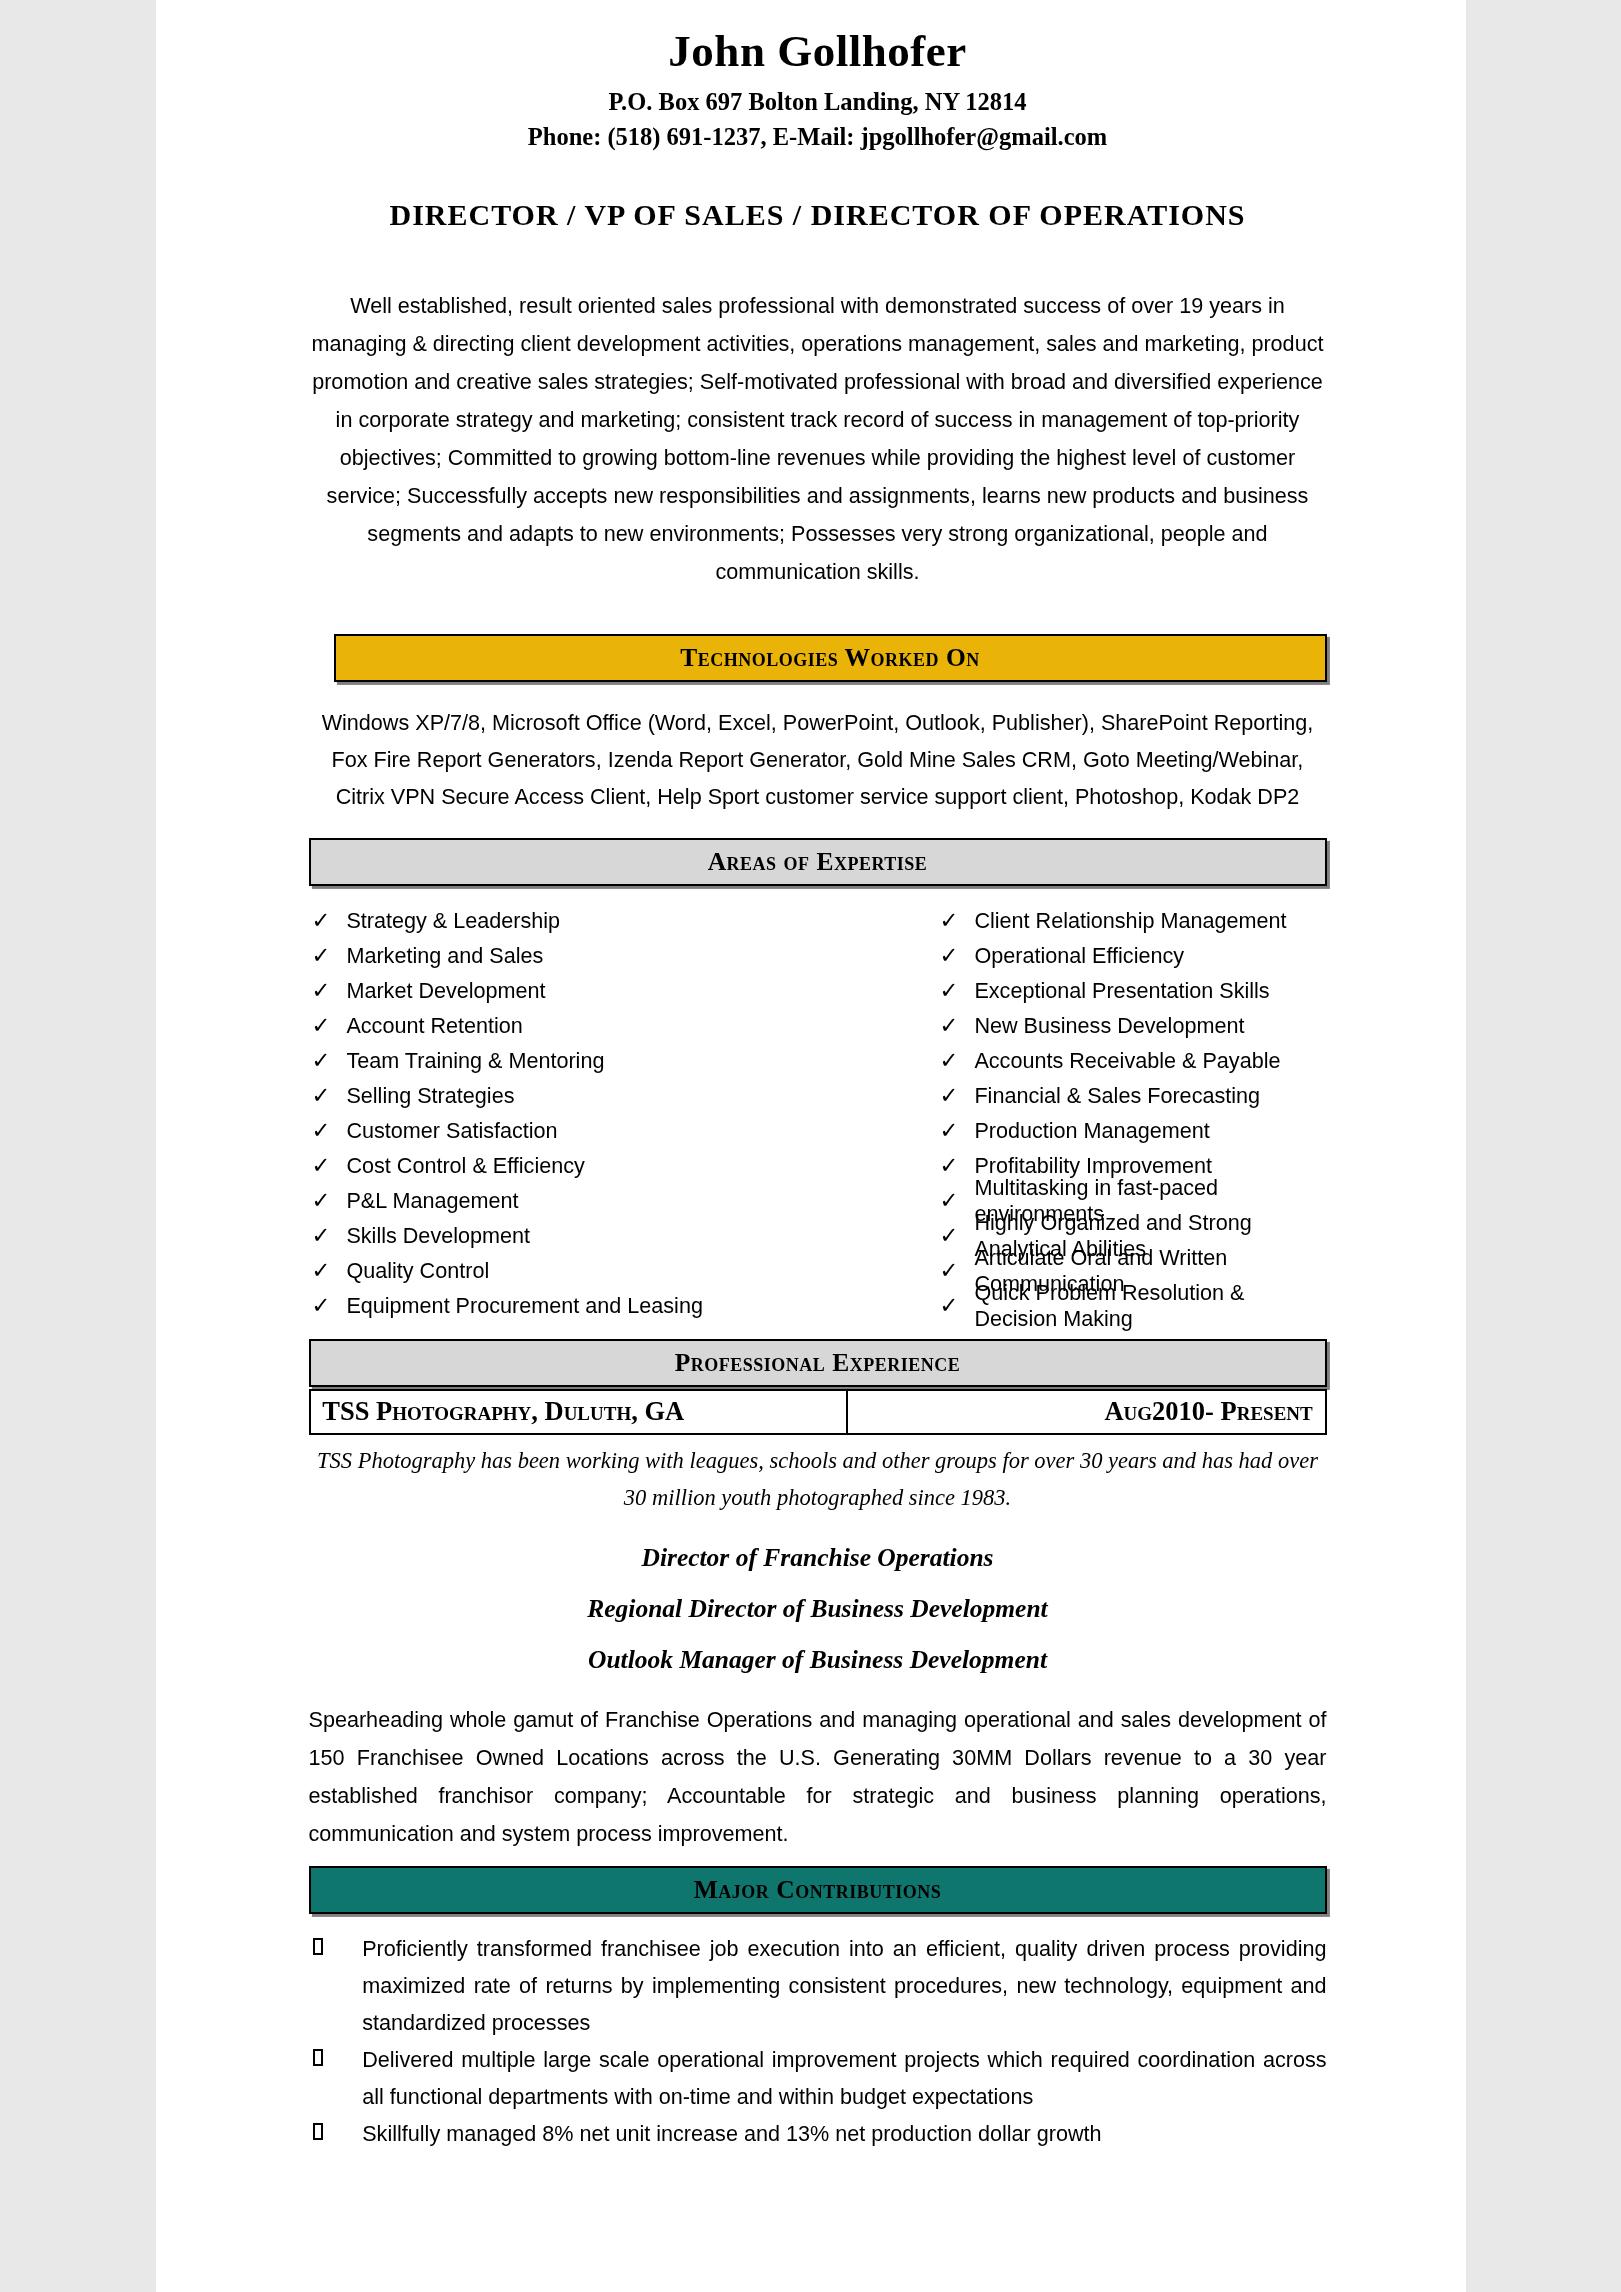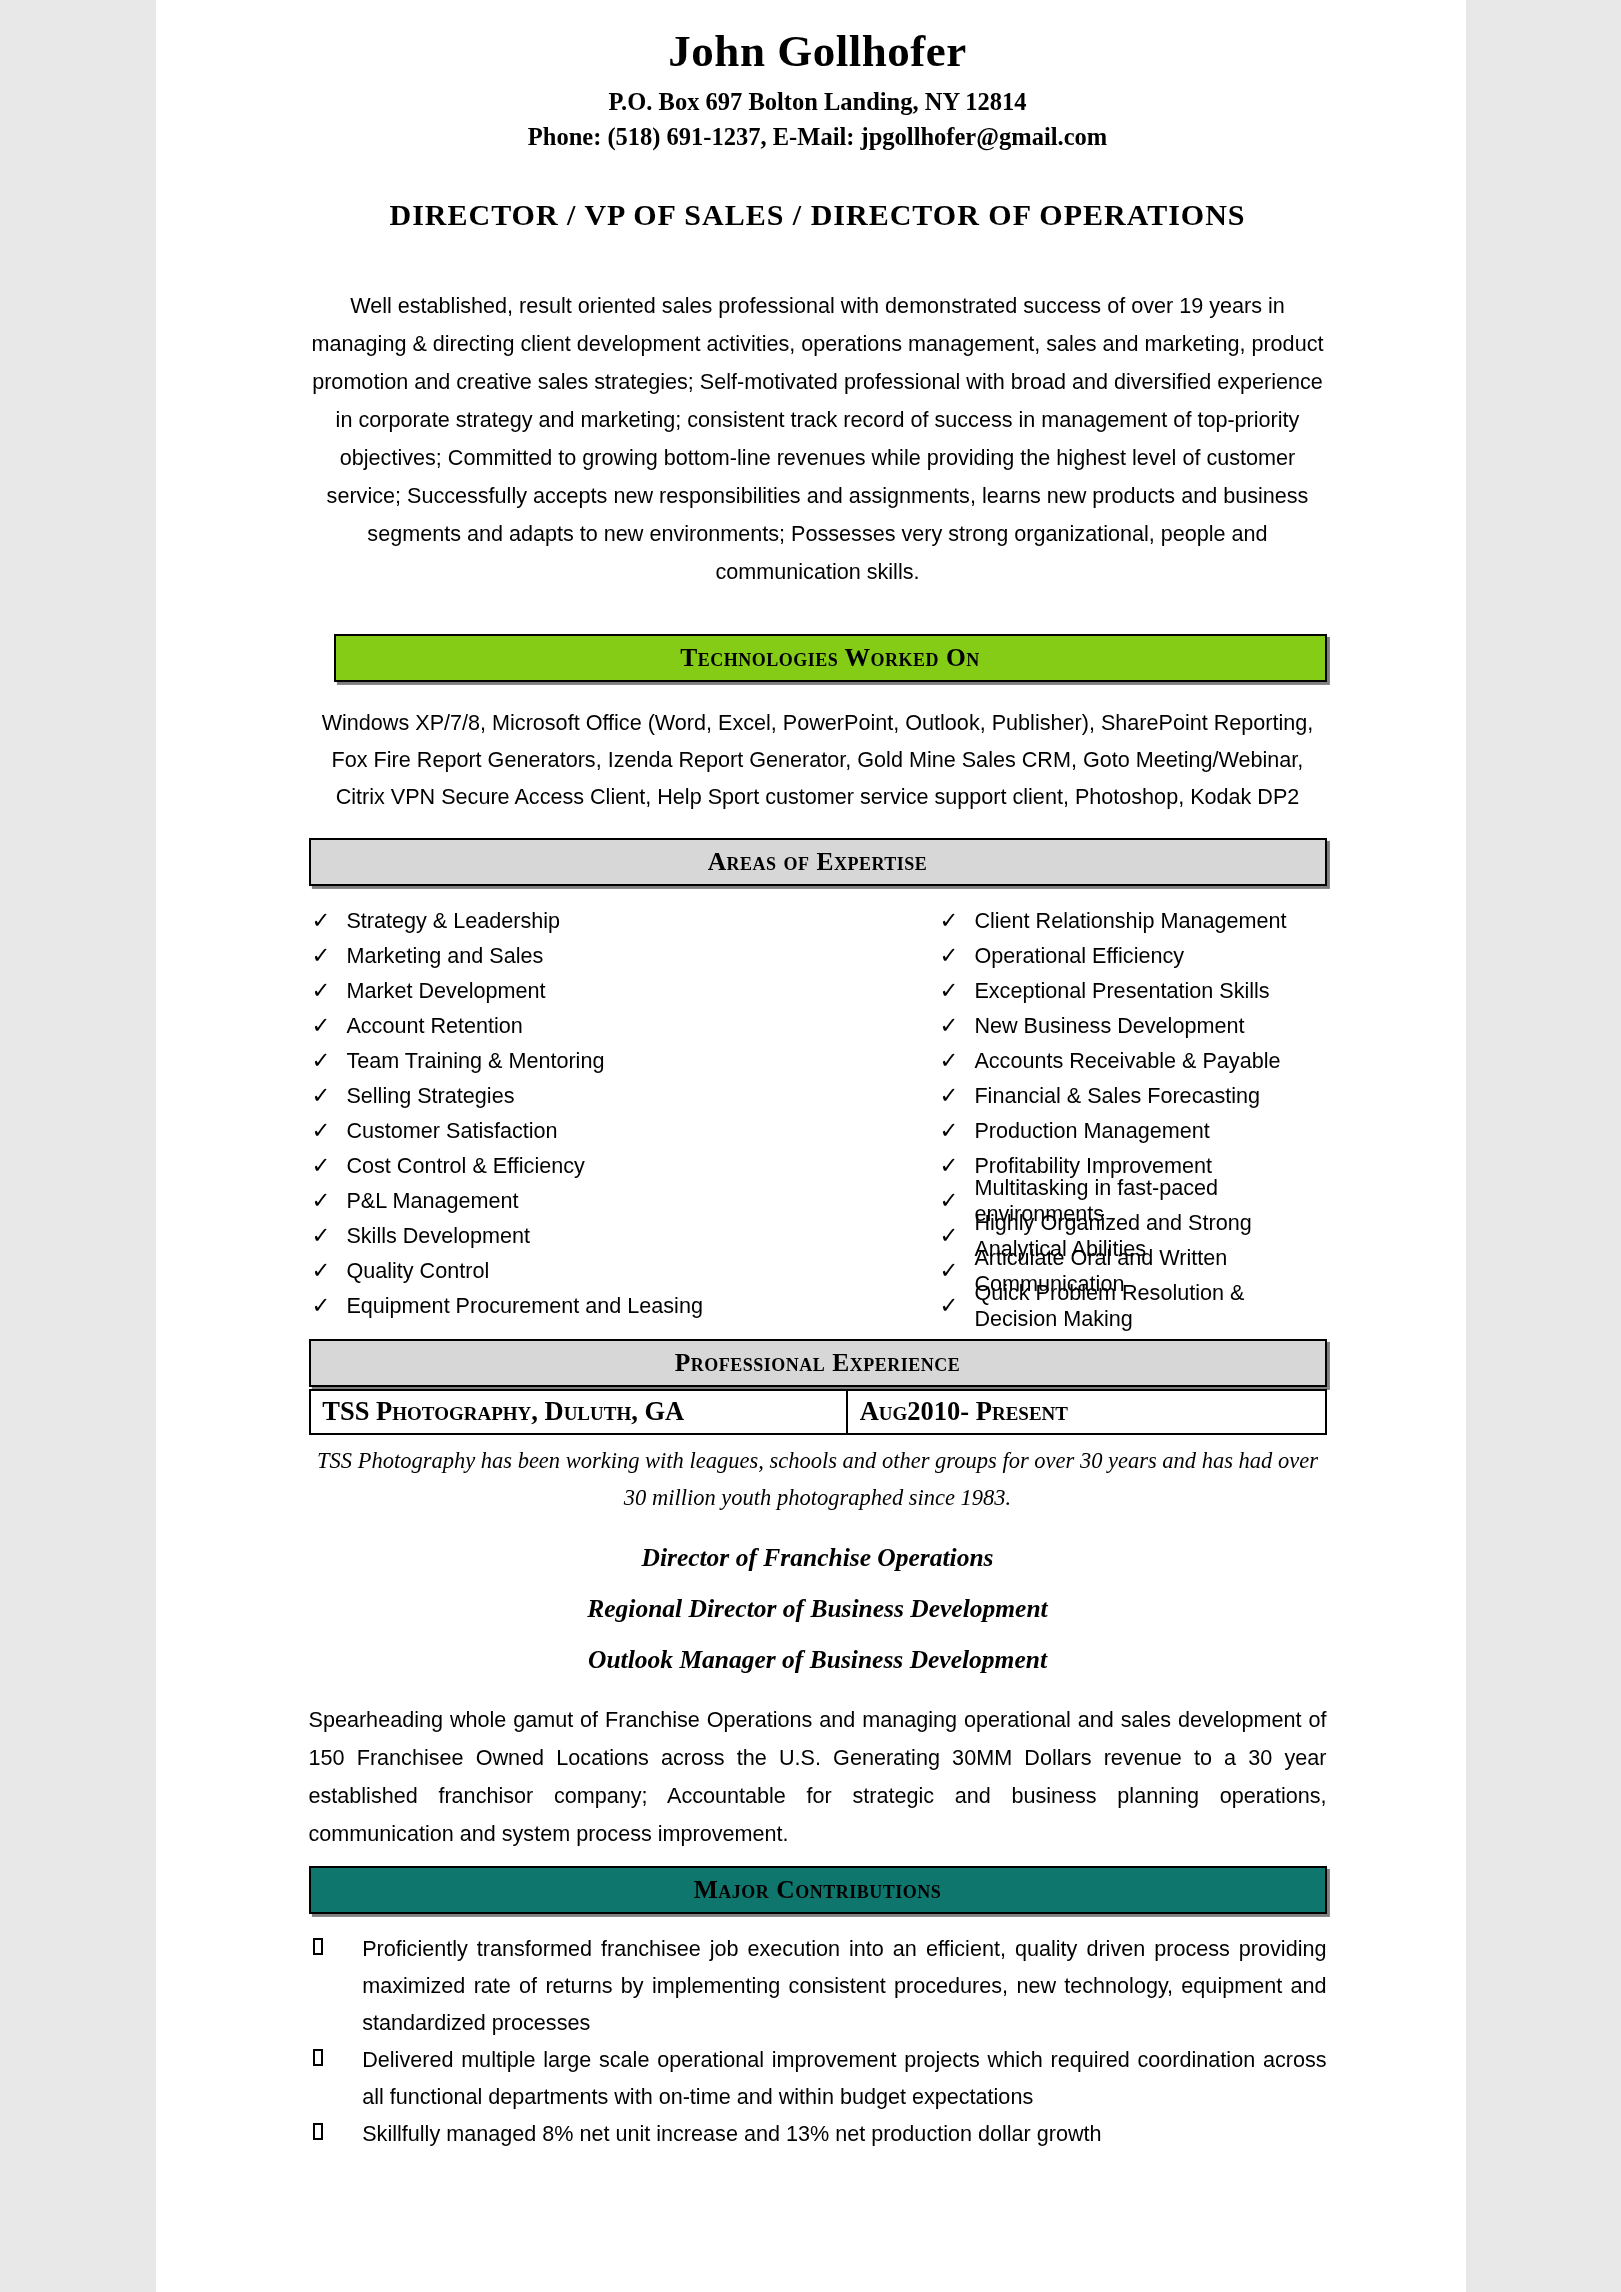--- a/index.html
+++ b/index.html
@@ -93,21 +93,21 @@
     border:2px solid #000;
   }
   .exp-cell {
     font-family:"Liberation Serif", serif;
     font-weight:bold;
     font-variant:small-caps;
     font-size:26.5px; line-height:29px;
     padding:5.9px 11.8px 6.9px 11.8px;
   }
   .exp-employer { width:53%; border-right:2px solid #000; box-sizing:border-box; }
-  .exp-dates { flex:1; }
+  .exp-dates { flex:1; text-align:right; }
 
   .exp-blurb {
     margin:7.8px 0 0 0;
     text-align:center;
     font-family:"Liberation Serif", serif;
     font-style:italic;
     font-size:22.5px; line-height:37px;
   }
   .titles-block { margin-top:15.7px; text-align:center; }
   .job-title {
@@ -145,21 +145,21 @@
 <div class="page">
   <div class="content">
 
     <h1 class="name">John Gollhofer</h1>
     <div class="addr-line">P.O. Box 697 Bolton Landing, NY 12814</div>
     <div class="addr-line">Phone: (518) 691-1237, E-Mail: jpgollhofer@gmail.com</div>
     <div class="role-title">DIRECTOR / VP OF SALES / DIRECTOR OF OPERATIONS</div>
 
     <p class="summary"><span>Well established, result oriented sales professional with demonstrated success of </span><span class="b">over 19 years</span><span> in managing &amp; directing client development activities, operations management, sales and marketing, product promotion and creative sales strategies; Self-motivated professional with broad and diversified experience in corporate strategy and marketing; consistent track record of success in management of top-priority objectives; Committed to growing bottom-line revenues while providing the highest level of customer service; Successfully accepts new responsibilities and assignments, learns new products and business segments and adapts to new environments; Possesses very strong organizational, people and communication skills.</span></p>
 
-    <div class="bar bar-tech" style="background: #84cc16; border-color: rgb(0, 0, 0); margin-left: 25px;">
+    <div class="bar bar-tech" style="background: #eab308; border-color: rgb(0, 0, 0); margin-left: 25px;">
       <span class="bar-label">Technologies Worked On</span>
     </div>
     <p class="tech-body">Windows XP/7/8, Microsoft Office (Word, Excel, PowerPoint, Outlook, Publisher), SharePoint Reporting, Fox Fire Report Generators, Izenda Report Generator, Gold Mine Sales CRM, Goto Meeting/Webinar,  Citrix VPN Secure Access Client, Help Sport customer service support client, Photoshop, Kodak DP2</p>
 
     <div class="bar bar-areas" style="background: rgb(215, 215, 215); border-color: rgb(0, 0, 0);">
       <span class="bar-label">Areas of Expertise</span>
     </div>
     <div class="expertise-grid">
       <div class="expertise-col">
 

